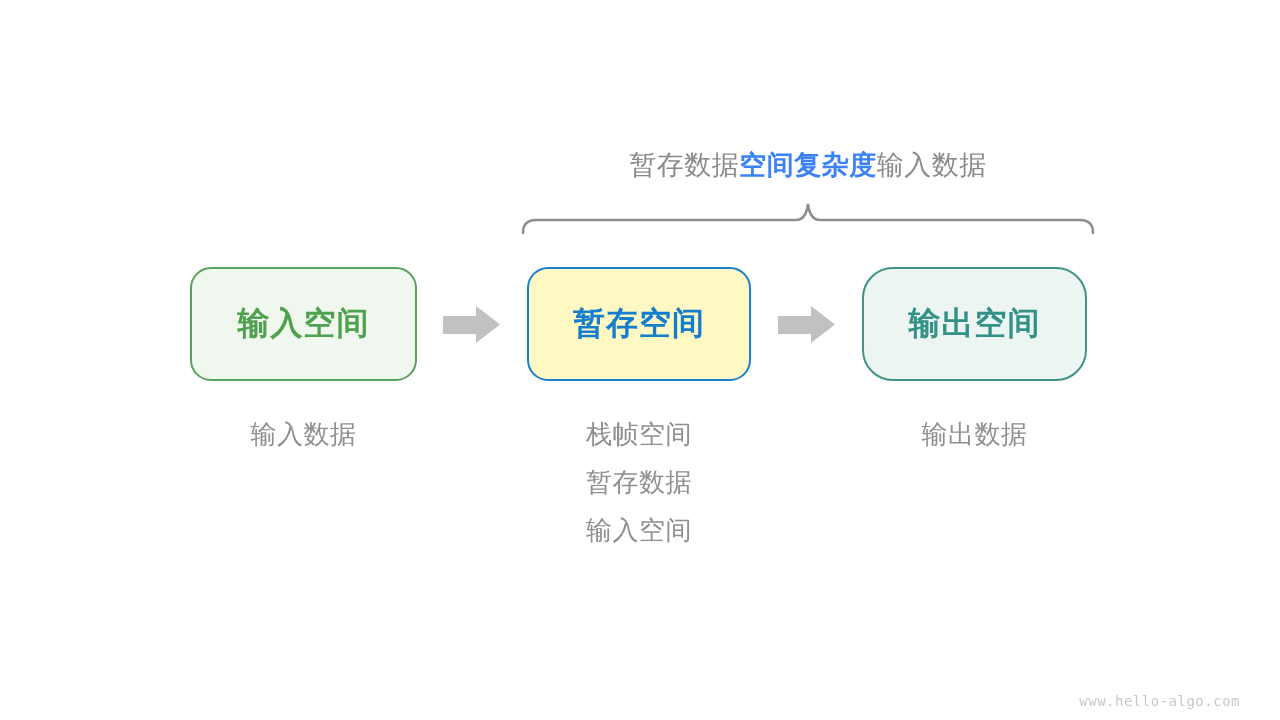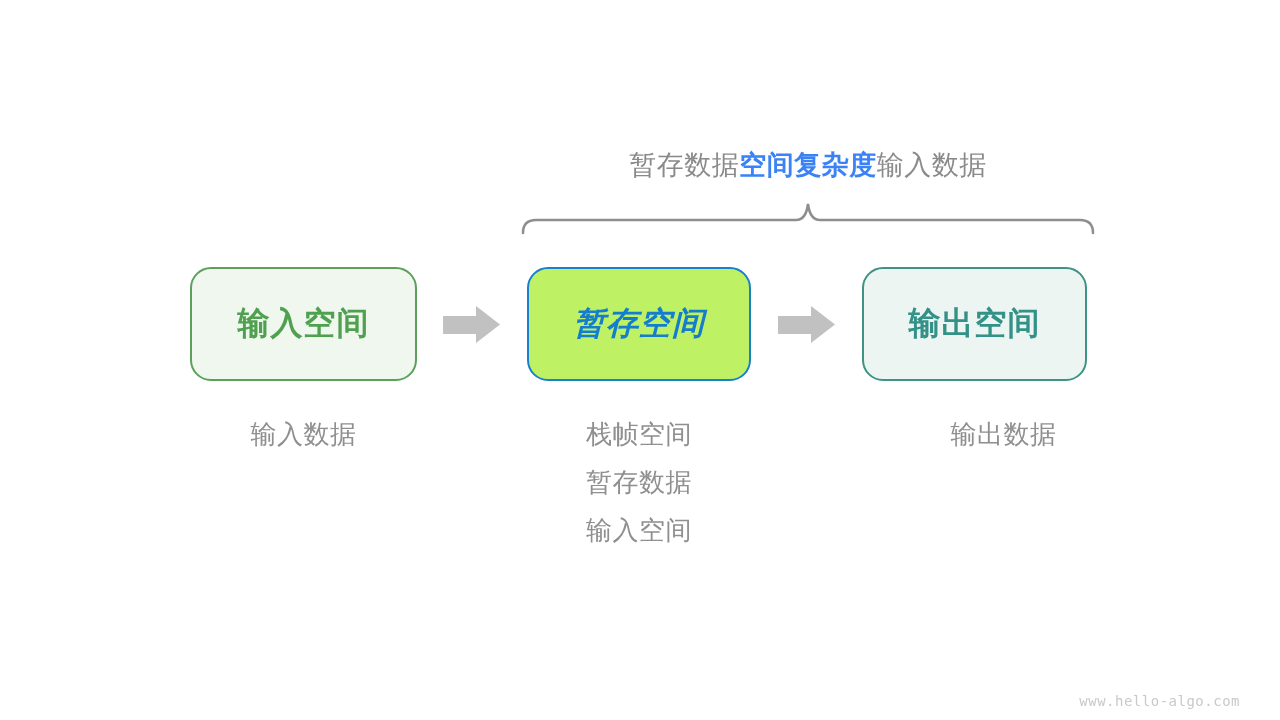--- a/index.html
+++ b/index.html
@@ -36,36 +36,36 @@
     border: 2.5px solid;
     display: flex;
     align-items: center;
     justify-content: center;
     font-size: 32px;
     font-weight: 700;
     letter-spacing: 1px;
   }
   .node-input  { left: 190px; width: 227px; }
   .node-temp   { left: 527px; width: 224px; }
-  .node-output { left: 862px; width: 225px; }
+  .node-output { left: 862px; width: 225px; border-radius: 31px; }
   .arrow { position: absolute; top: 306px; }
   .arrow-1 { left: 443px; }
   .arrow-2 { left: 778px; }
   .note {
     position: absolute;
     top: 410px;
     text-align: center;
     font-size: 26px;
     line-height: 48px;
     color: #8f8f8f;
     letter-spacing: 0.5px;
   }
   .note-input  { left: 190px; width: 227px; }
   .note-temp   { left: 527px; width: 224px; }
-  .note-output { left: 891px; width: 225px; }
+  .note-output { left: 862px; width: 225px; }
   .watermark {
     position: absolute;
     right: 40px;
     top: 678px;
     font-family: "DejaVu Sans Mono", "Liberation Mono", monospace;
     font-size: 14px;
     color: #c9c9c9;
     letter-spacing: 0.5px;
     margin-top: 15px;
   }
@@ -82,21 +82,21 @@
   </svg>
 
   <div class="node node-input" style="border-color: rgb(91, 160, 91); background-color: rgb(239, 247, 239); color: rgb(79, 161, 79);">
     <span>输入空间</span>
   </div>
 
   <svg class="arrow arrow-1" width="57" height="37" viewBox="0 0 57 37">
     <polygon points="0,10 33,10 33,0 57,18.5 33,37 33,28 0,28" fill="#c1c1c1"></polygon>
   </svg>
 
-  <div class="node node-temp" style="border-color: rgb(23, 128, 207); background-color: #bef264; color: rgb(20, 125, 206); font-style: italic;">
+  <div class="node node-temp" style="border-color: rgb(23, 128, 207); background-color: #fef9c3; color: rgb(20, 125, 206);">
     <span>暂存空间</span>
   </div>
 
   <svg class="arrow arrow-2" width="57" height="37" viewBox="0 0 57 37">
     <polygon points="0,10 33,10 33,0 57,18.5 33,37 33,28 0,28" fill="#c1c1c1"></polygon>
   </svg>
 
   <div class="node node-output" style="border-color: rgb(62, 146, 134); background-color: rgb(237, 245, 242); color: rgb(51, 145, 135);">
     <span>输出空间</span>
   </div>

